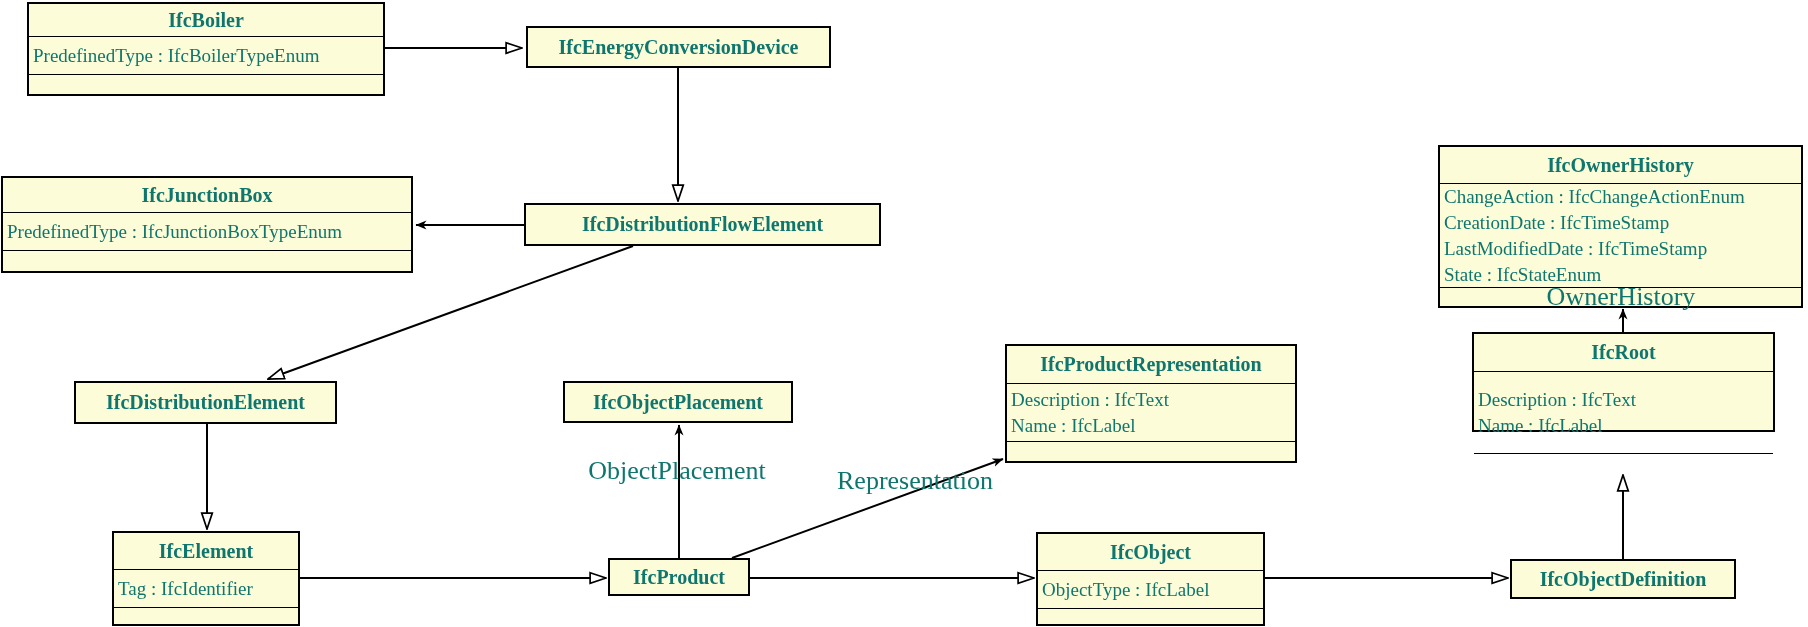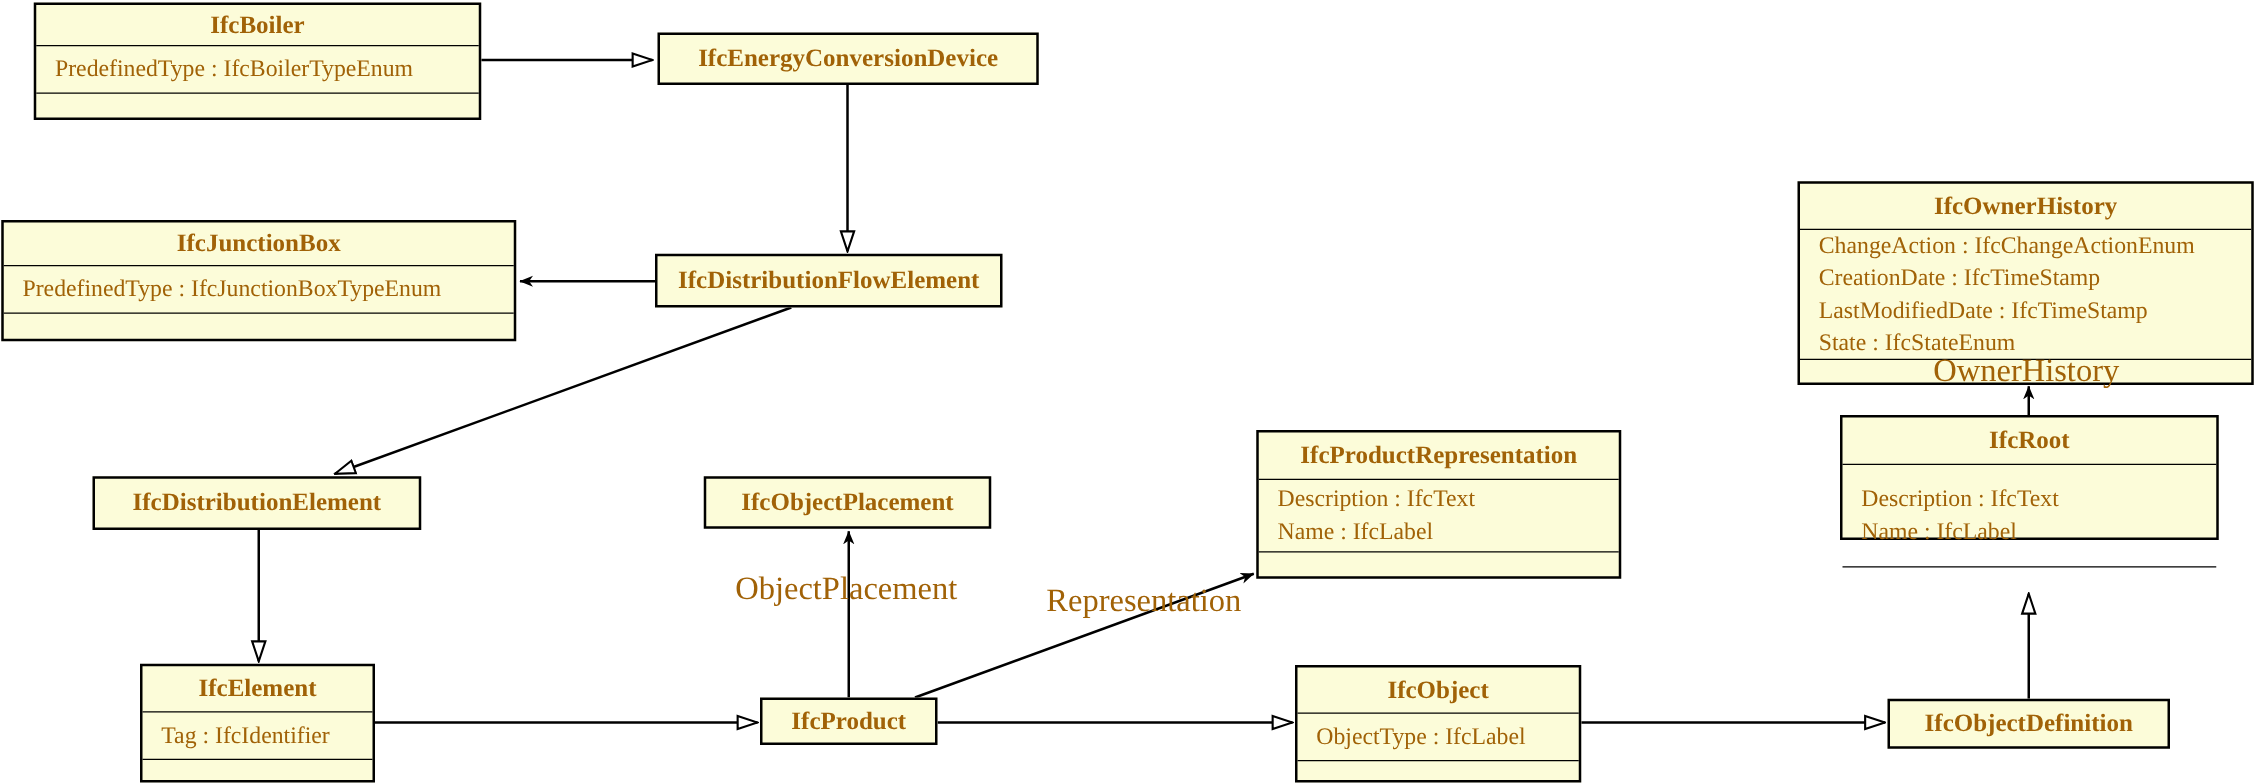--- a/index.html
+++ b/index.html
@@ -1,21 +1,21 @@
 <!DOCTYPE html>
 <html><head>
 <meta charset="utf-8">
 <style>
   html,body{margin:0;padding:0;background:#ffffff;}
   #canvas{
     position:relative;
     width:1808px;height:627px;
     background:#ffffff;
     font-family:"Liberation Serif","DejaVu Serif",serif;
-    color:#a16207;
+    color:#0f766e;
     overflow:hidden;
   }
   #edges{position:absolute;left:0;top:0;width:1808px;height:627px;}
   .uml-class{
     position:absolute;
     display:flex;flex-direction:column;
     background:#FCFCD9;
     border:2px solid #000;
     box-sizing:border-box;
   }
@@ -23,21 +23,21 @@
     display:flex;align-items:center;justify-content:center;
     font-weight:bold;font-size:20px;
     border-bottom:1px solid #000;
     box-sizing:border-box;
     flex:0 0 auto;
   }
   .uml-title.solo{border-bottom:none;flex:1 1 auto;}
   .uml-attrs{
     display:flex;flex-direction:column;justify-content:center;
     font-size:19px;line-height:26px;
-    padding-left:15px;
+    padding-left:4px;
     border-bottom:1px solid #000;
     box-sizing:border-box;
     flex:0 0 auto;
   }
   .uml-empty{flex:1 1 auto;}
   .edge-label{
     position:absolute;
     transform:translate(-50%,-50%);
     font-size:26px;
     white-space:nowrap;
@@ -86,21 +86,21 @@
   </div>
 
   <div class="uml-class" style="left:1px;top:176px;width:412px;height:97px">
     <div class="uml-title" style="height:35px">IfcJunctionBox</div>
     <div class="uml-attrs" style="height:38px">
       <div>PredefinedType : IfcJunctionBoxTypeEnum</div>
     </div>
     <div class="uml-empty"></div>
   </div>
 
-  <div class="uml-class" style="left:524px;top:203px;width:278px;height:43px">
+  <div class="uml-class" style="left:524px;top:203px;width:357px;height:43px">
     <div class="uml-title solo">IfcDistributionFlowElement</div>
   </div>
 
   <div class="uml-class" style="left:1438px;top:145px;width:365px;height:163px">
     <div class="uml-title" style="height:37px">IfcOwnerHistory</div>
     <div class="uml-attrs" style="height:104px">
       <div>ChangeAction : IfcChangeActionEnum</div>
       <div>CreationDate : IfcTimeStamp</div>
       <div>LastModifiedDate : IfcTimeStamp</div>
       <div>State : IfcStateEnum</div>

